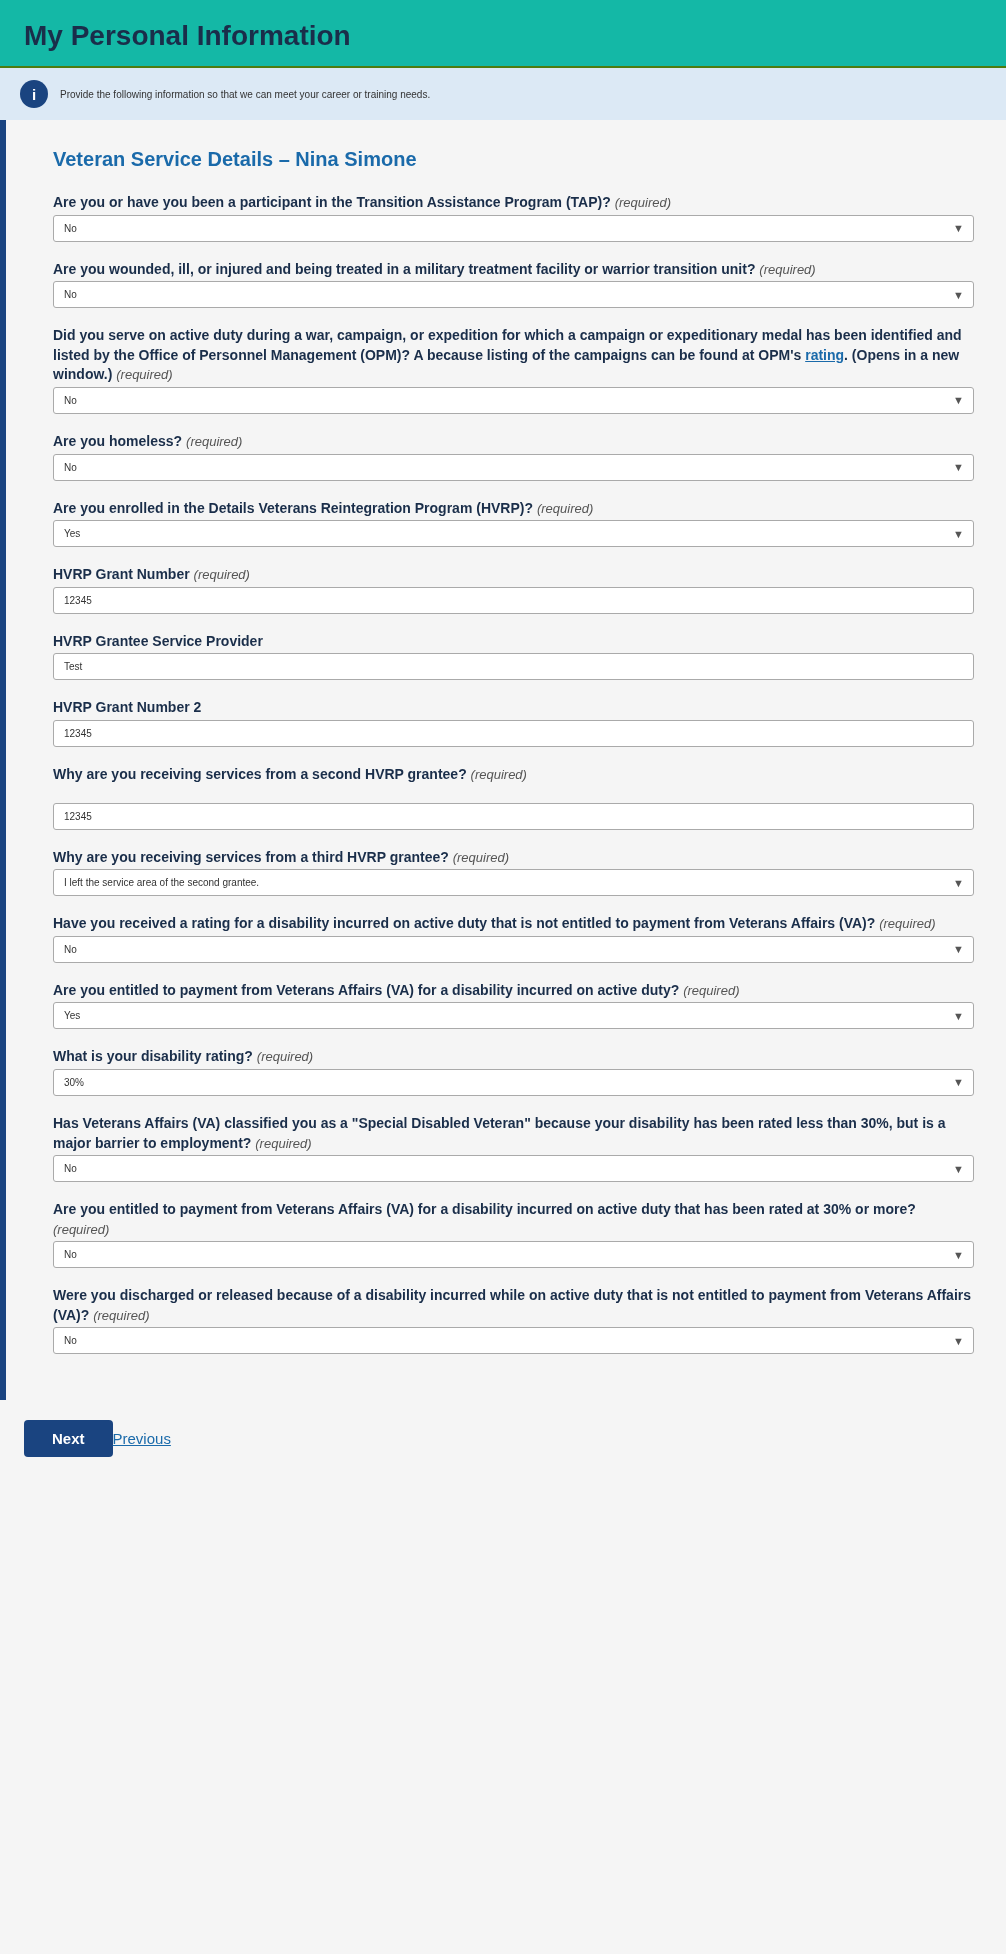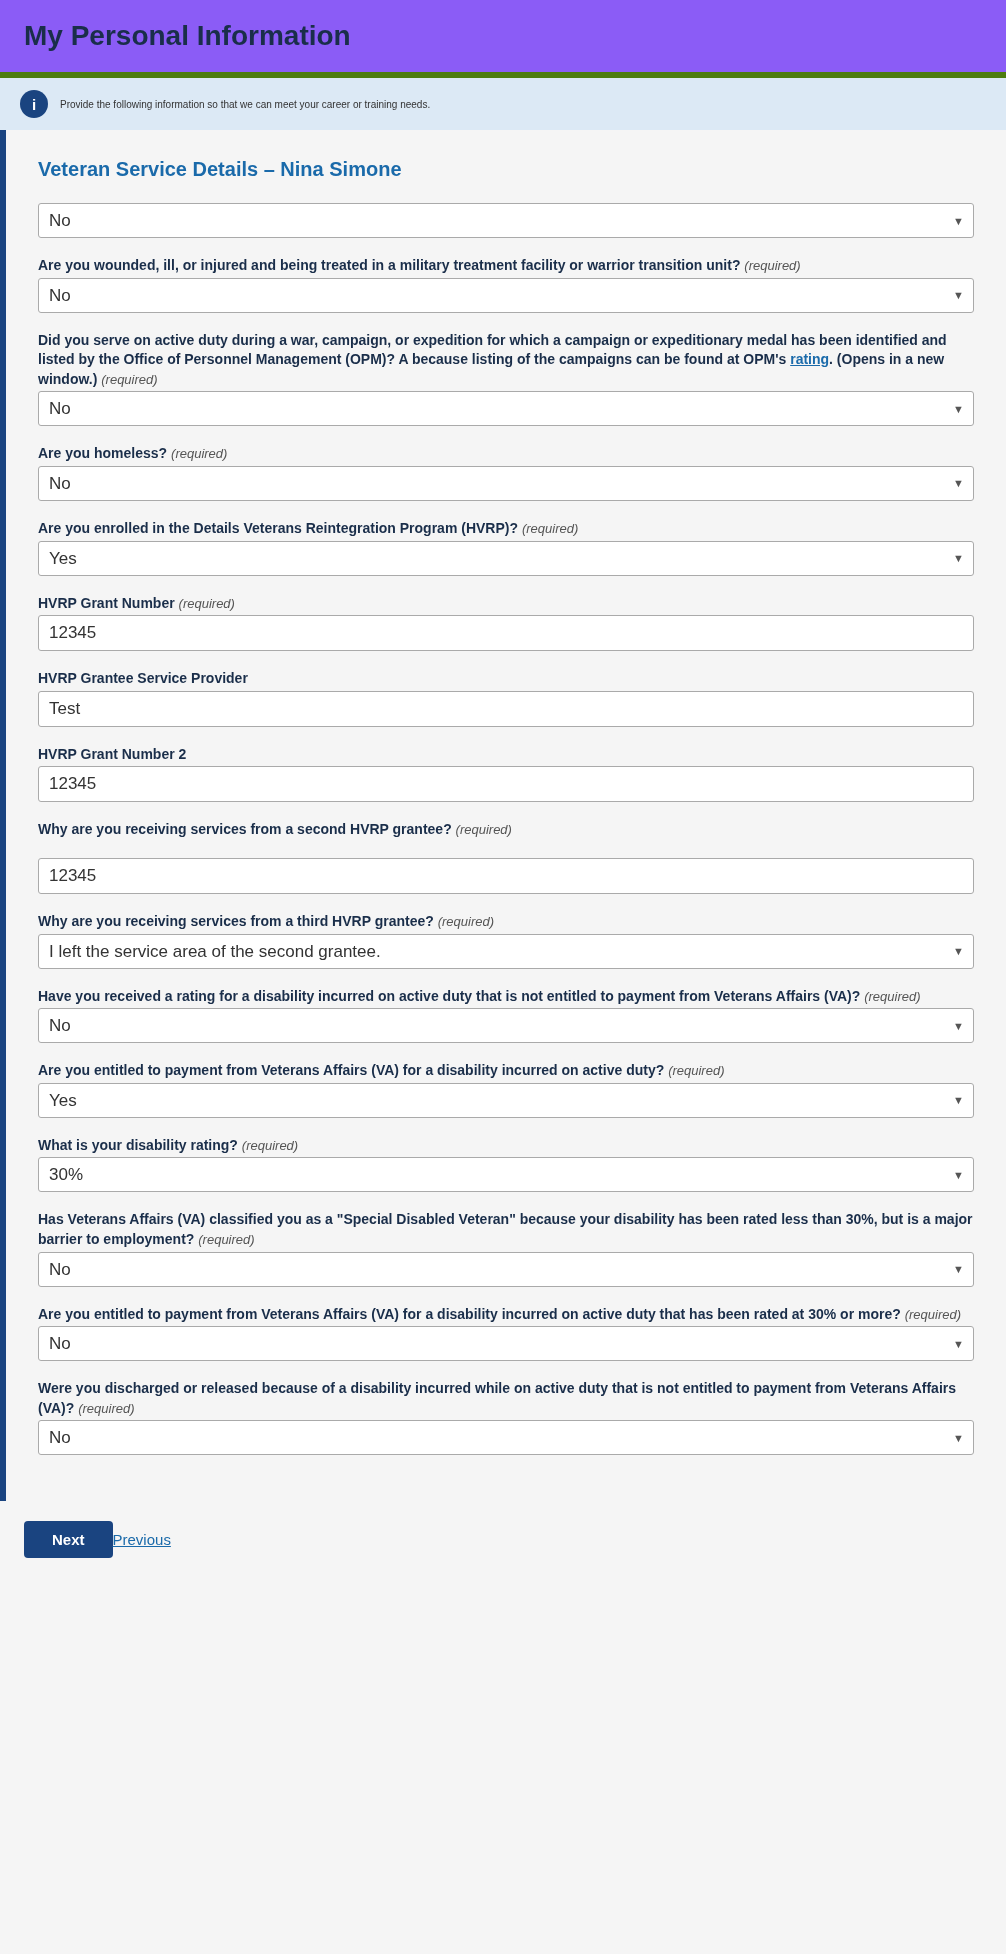--- a/index.html
+++ b/index.html
@@ -4,23 +4,23 @@
   <style>
     * { box-sizing: border-box; margin: 0; padding: 0; }
     body {
       font-family: Arial, sans-serif;
       font-size: 14px;
       background: #f5f5f5;
       color: #333;
       width: 1006px;
     }
     .page-header {
-      padding: 20px 24px 20px 24px;
-      background: #8b5cf6;
-      border-bottom: 6px solid #4d7c0f;
+      padding: 20px 24px 14px 24px;
+      background: #14b8a6;
+      border-bottom: 2px solid #4d7c0f;
     }
     .page-title {
       font-size: 28px;
       font-weight: bold;
       color: #1a2e4a;
       margin-bottom: 0;
     }
     .info-banner {
       display: flex;
       align-items: center;
@@ -41,20 +41,21 @@
       font-size: 15px;
       flex-shrink: 0;
     }
     .info-text {
       font-size: 10px;
       color: #333;
     }
     .main-content {
       display: flex;
       padding: 0;
+      gap: 15px;
     }
     .left-border {
       width: 6px;
       background: #1a4480;
       min-height: 100%;
       flex-shrink: 0;
     }
     .form-container {
       background: #f5f5f5;
       padding: 28px 32px 28px 32px;
@@ -84,21 +85,21 @@
       font-size: 13px;
     }
     .form-label a {
       color: #1a6aaa;
     }
     select, input[type="text"] {
       width: 100%;
       padding: 7px 10px;
       border: 1px solid #aaa;
       border-radius: 3px;
-      font-size: 17px;
+      font-size: 10px;
       background: #fff;
       color: #333;
       appearance: none;
       -webkit-appearance: none;
     }
     .select-wrapper {
       position: relative;
     }
     .select-wrapper::after {
       content: '▼';
@@ -151,20 +152,24 @@
   <span class="info-text">Provide the following information so that we can meet your career or training needs.</span>
 </div>
 
 <div class="main-content">
   <div class="left-border"></div>
   <div class="form-container">
 
     <div class="section-title">Veteran Service Details – Nina Simone</div>
 
     <div class="form-group">
+      <label class="form-label">
+        <span>Are you or have you been a participant in the Transition Assistance Program (TAP)?</span>
+        <span class="required-text">(required)</span>
+      </label>
       <div class="select-wrapper">
         <select>
           <option>No</option>
           <option>Yes</option>
         </select>
       </div>
     </div>
 
     <div class="form-group">
       <label class="form-label">

